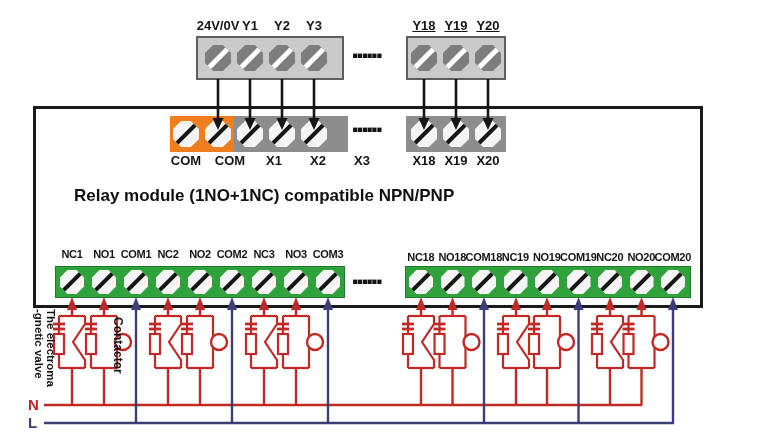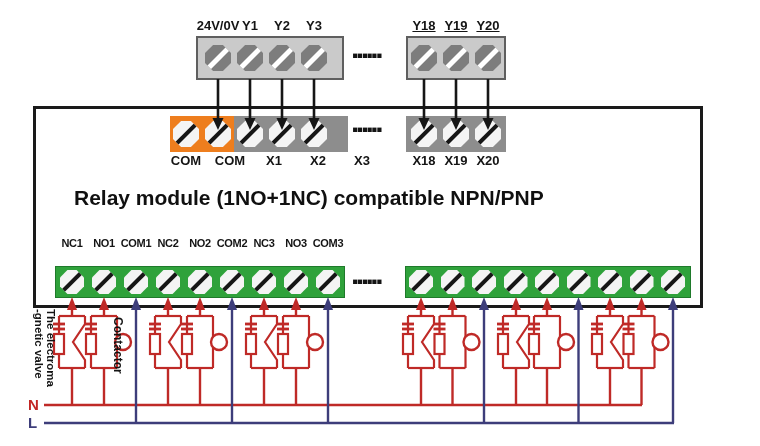--- a/index.html
+++ b/index.html
@@ -36,21 +36,21 @@
     flex:none; width:32px; text-align:center; font-weight:bold; font-size:13px;
     white-space:nowrap; display:flex; justify-content:center; color:#141414;
   }
   .lrow.small .tlabel { font-size:11px; letter-spacing:-0.3px; }
   .lrow.w315 .tlabel { width:31.5px; }
   .dots {
     position:absolute; font-weight:bold; font-size:30px; line-height:30px;
     letter-spacing:-3.5px; color:#141414; z-index:4;
   }
   .title {
-    position:absolute; left:74px; top:186px; font-weight:bold; font-size:21px;
+    position:absolute; left:74px; top:186px; font-weight:bold; font-size:17px;
     white-space:nowrap; color:#101010; z-index:4;
   }
   .vtext {
     position:absolute; writing-mode:vertical-rl; font-weight:bold; color:#141414;
     z-index:7; white-space:nowrap;
   }
   .vtext-valve { left:32px; top:309px; font-size:11.5px; line-height:12.5px; height:102px; }
   .vtext-contactor { left:111px; top:317px; font-size:12px; height:92px; }
   .nl-label { position:absolute; font-weight:bold; font-size:15px; z-index:7; }
   .red-t { color:#c22523; }
@@ -112,21 +112,21 @@
       <div class="screw"></div>
     </div>
   <div class="lrow" style="left:408px; top:153px;">
       <div class="tlabel">X18</div>
       <div class="tlabel">X19</div>
       <div class="tlabel">X20</div>
     </div>
 
   <div class="title">Relay module (1NO+1NC) compatible NPN/PNP</div>
 
-  <div class="lrow small" style="left:56px; top:237px;">
+  <div class="lrow small" style="left:56px; top:248px;">
       <div class="tlabel">NC1</div>
       <div class="tlabel">NO1</div>
       <div class="tlabel">COM1</div>
       <div class="tlabel">NC2</div>
       <div class="tlabel">NO2</div>
       <div class="tlabel">COM2</div>
       <div class="tlabel">NC3</div>
       <div class="tlabel">NO3</div>
       <div class="tlabel">COM3</div>
     </div>
@@ -135,20 +135,31 @@
       <div class="screw"></div>
       <div class="screw"></div>
       <div class="screw"></div>
       <div class="screw"></div>
       <div class="screw"></div>
       <div class="screw"></div>
       <div class="screw"></div>
       <div class="screw"></div>
     </div>
 
+  <div class="lrow small w315" style="left:405px; top:251px;">
+      <div class="tlabel">NC18</div>
+      <div class="tlabel">NO18</div>
+      <div class="tlabel">COM18</div>
+      <div class="tlabel">NC19</div>
+      <div class="tlabel">NO19</div>
+      <div class="tlabel">COM19</div>
+      <div class="tlabel">NC20</div>
+      <div class="tlabel">NO20</div>
+      <div class="tlabel">COM20</div>
+    </div>
   <div class="tblock blk-green light s24" style="left:405px; top:266px; width:286px; height:32px; padding-left:3px; gap:7.5px;">
       <div class="screw"></div>
       <div class="screw"></div>
       <div class="screw"></div>
       <div class="screw"></div>
       <div class="screw"></div>
       <div class="screw"></div>
       <div class="screw"></div>
       <div class="screw"></div>
       <div class="screw"></div>

